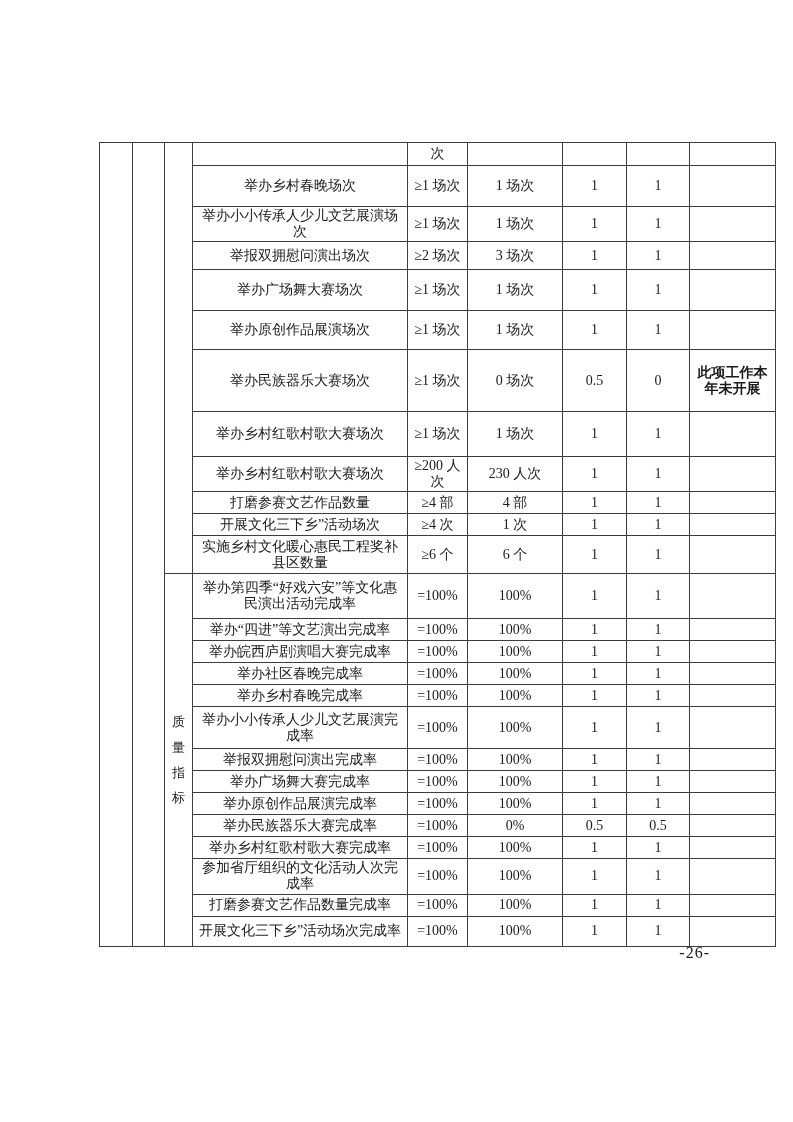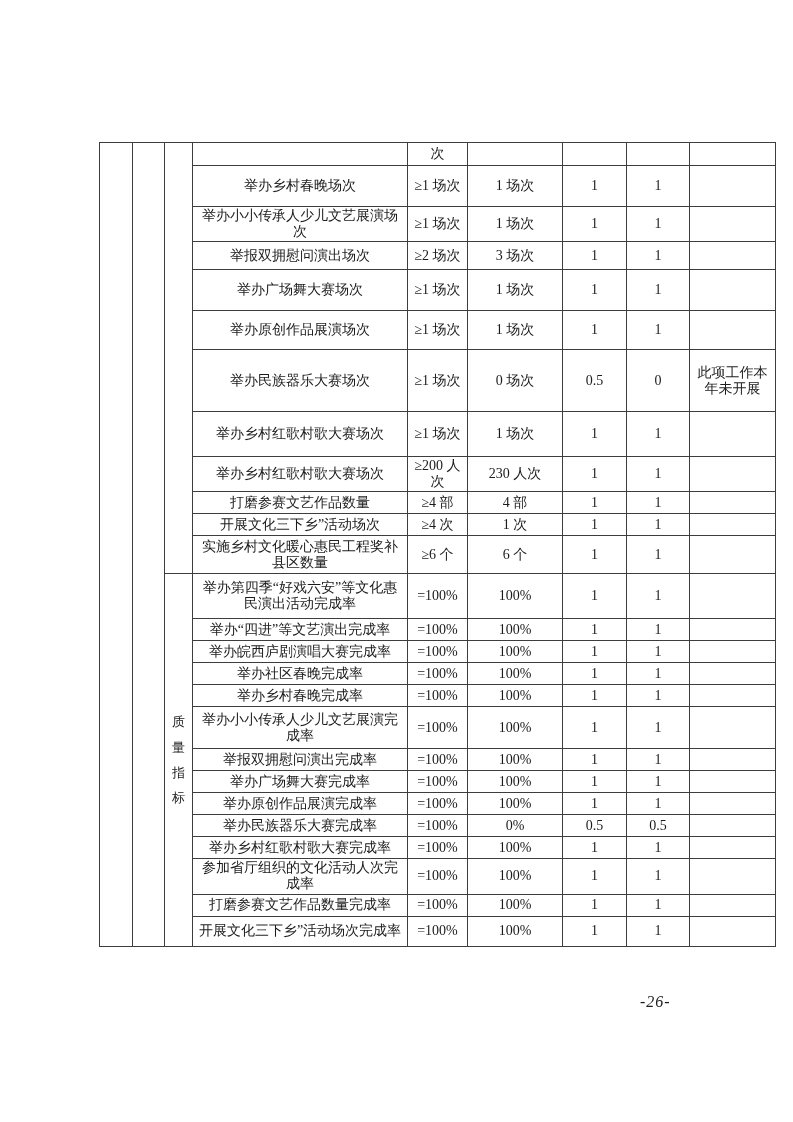--- a/index.html
+++ b/index.html
@@ -3,27 +3,27 @@
 <meta charset="utf-8">
 <style>
   html,body{margin:0;padding:0;background:#888;}
   .page{position:relative;width:793px;height:1122px;background:#ffffff;margin:0 auto;
         font-family:"Liberation Serif","DejaVu Serif",serif;color:#1b1b1b;overflow:hidden;}
   table.perf{position:absolute;left:99px;top:142px;width:676px;border-collapse:collapse;
         table-layout:fixed;font-size:14px;line-height:1.15;}
   table.perf td{border:1px solid #3d3d3d;padding:1px 4px;text-align:center;vertical-align:middle;
         overflow:hidden;word-break:break-word;}
   td.item{text-align:left;padding:1px 5px;word-break:break-all;}
-  td.remark{padding:1px 11px;word-break:break-all;}
+  td.remark{padding:1px 11px;word-break:break-all;font-weight:bold;}
   td.vlabel{padding:0;line-height:1.95;word-break:break-all;font-size:13px;}
   
   .ra{height:23px}.rb{height:41px}.rc{height:28px}.rd{height:39px}.re{height:62px}
   .rf{height:45px}.rg{height:22px}.rh{height:38px}.ri{height:42px}.rj{height:35px}.rk{height:30px}
-  .pagenum{position:absolute;left:640px;top:993px;width:70px;text-align:left;
-        font-size:16px;letter-spacing:1px;font-style:italic;}
+  .pagenum{position:absolute;left:640px;top:944px;width:70px;text-align:right;
+        font-size:16px;letter-spacing:1px;}
 </style>
 </head>
 <body>
 
 <div class="page">
 
 <table class="perf">
 <colgroup>
   <col style="width:33px">
         <col style="width:32px">

